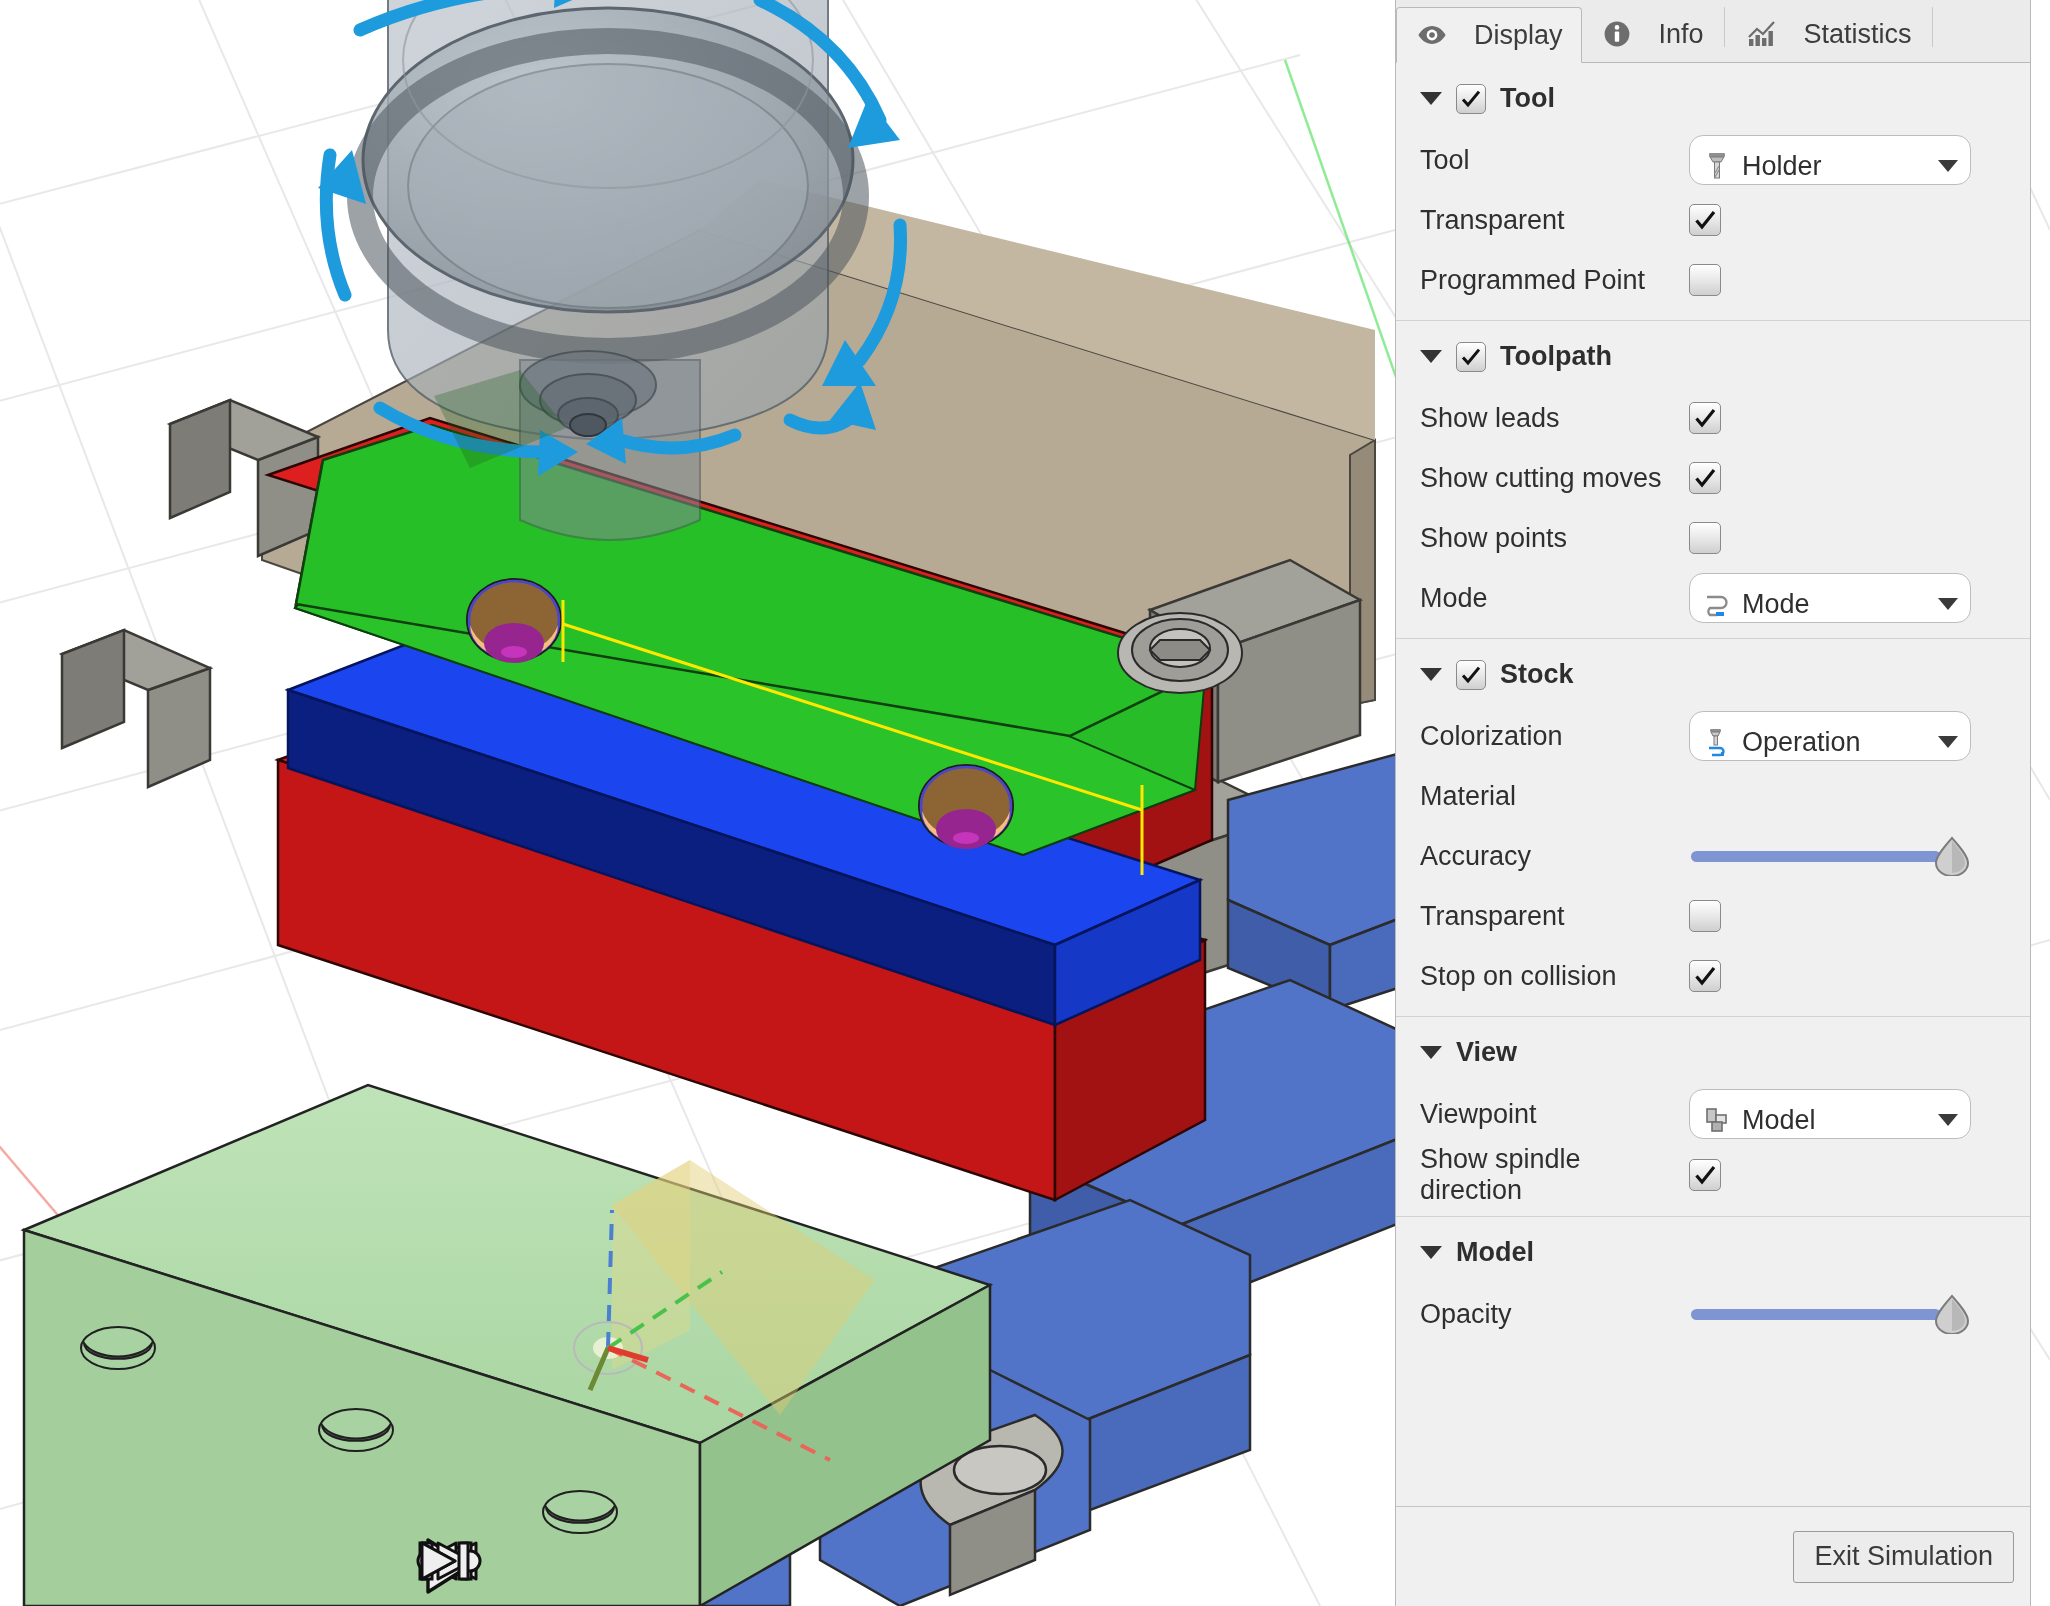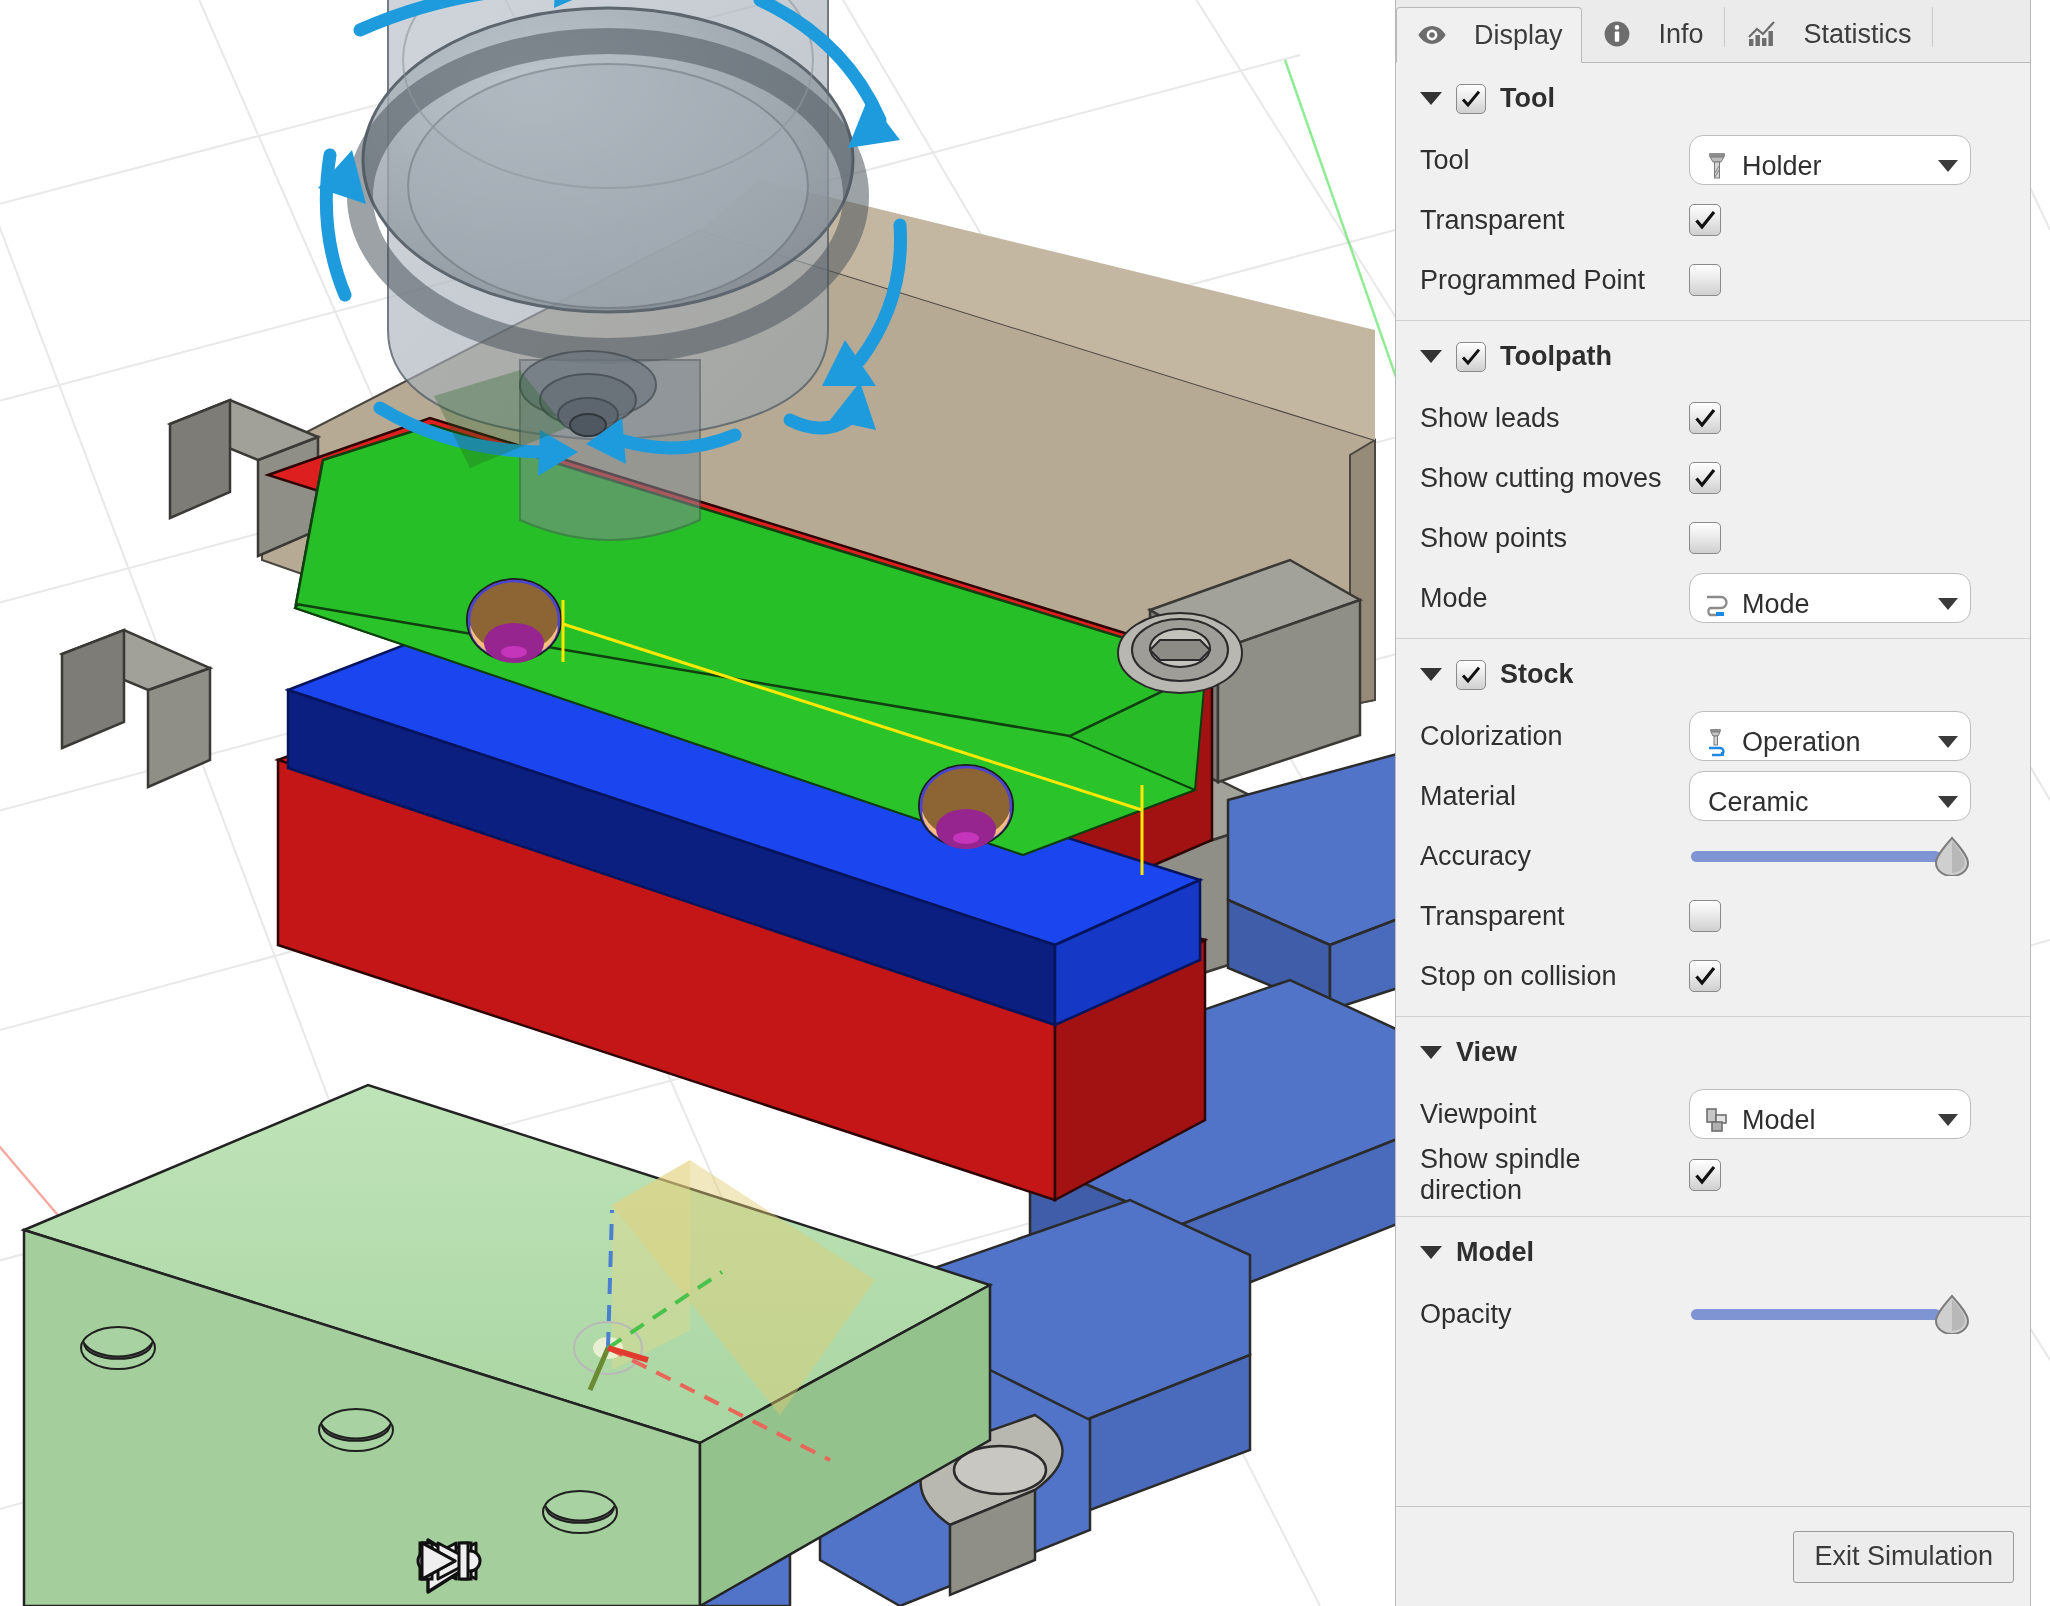--- a/index.html
+++ b/index.html
@@ -548,26 +548,20 @@
                 </svg>
               </span>
               <span class="dd-txt">Operation</span>
               <span class="dd-arrow"></span>
             </span>
           </span>
         </div>
 
         <div class="row">
           <span class="row-label">Material</span>
-          <span class="row-ctl">
-            <span class="dd noicon">
-              <span class="dd-txt">Ceramic</span>
-              <span class="dd-arrow"></span>
-            </span>
-          </span>
         </div>
 
         <div class="row">
           <span class="row-label">Accuracy</span>
           <span class="row-ctl">
             <span class="sld">
               <span class="sld-track"></span>
               <span class="sld-knob">
                 <svg width="38" height="40" viewBox="0 0 38 40">
                   <path d="M19 2 C26 10 35 20 35 27 A16 13 0 0 1 3 27 C3 20 12 10 19 2 Z" fill="#cfcfcf" stroke="#7c7c7c" stroke-width="2"></path>

